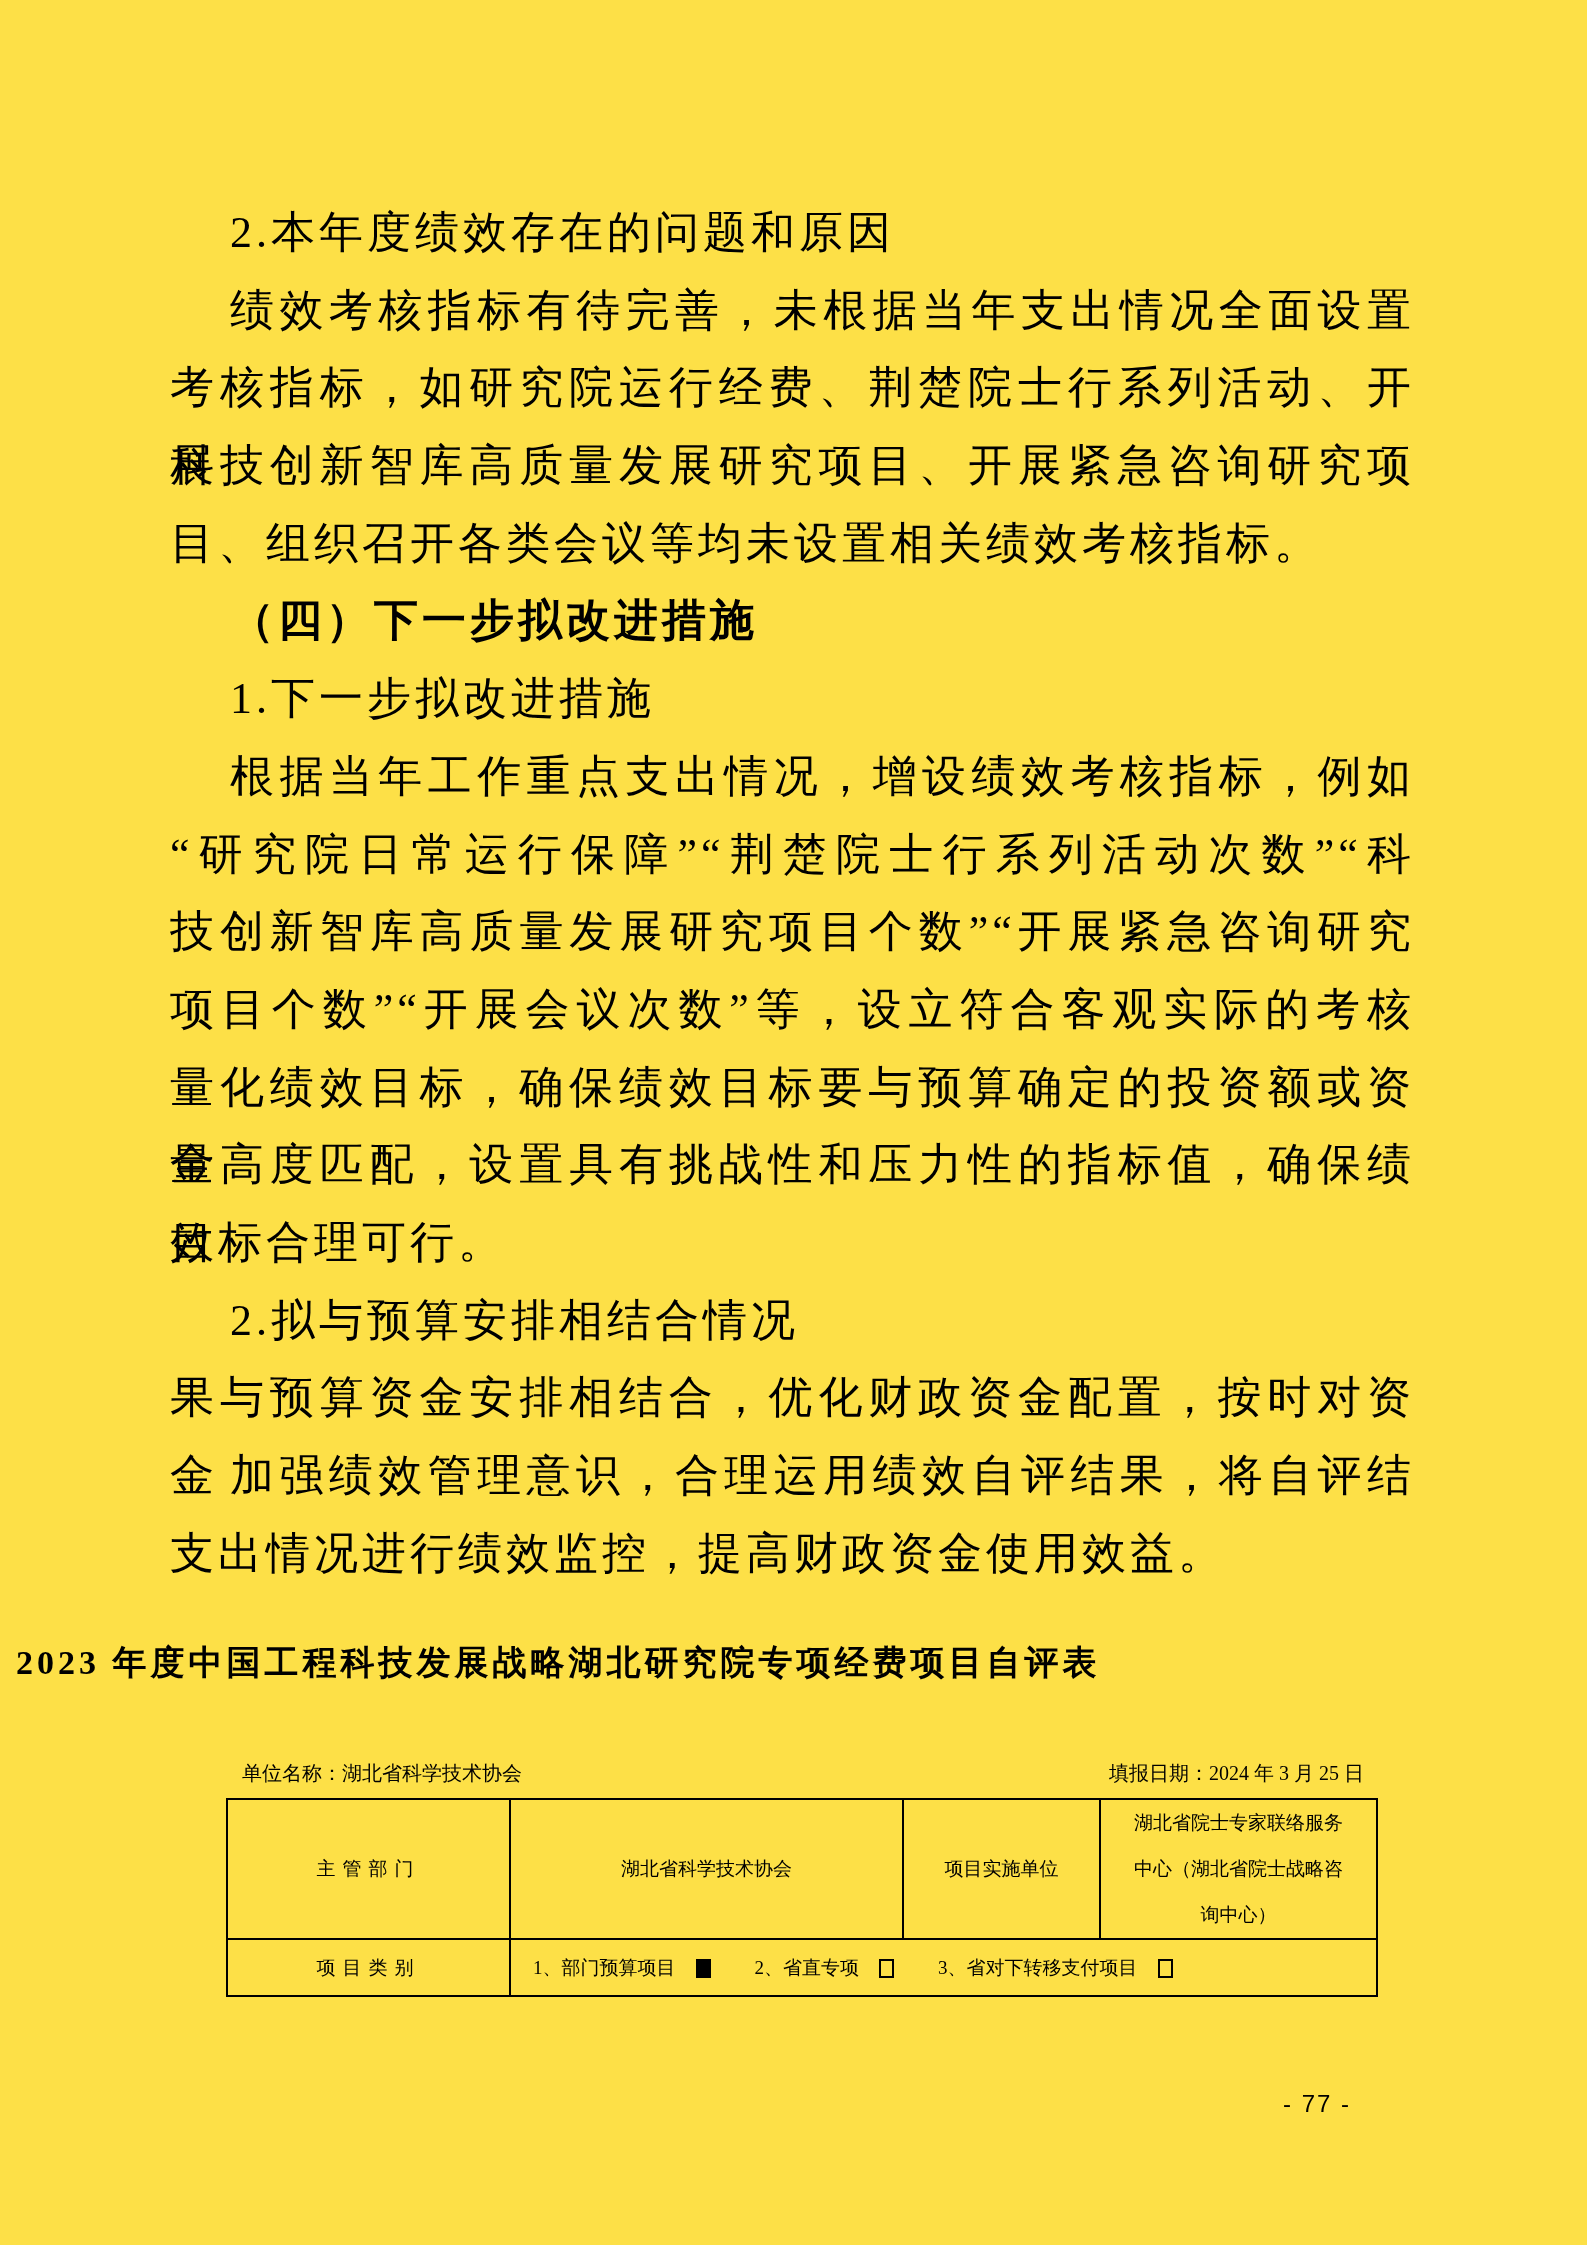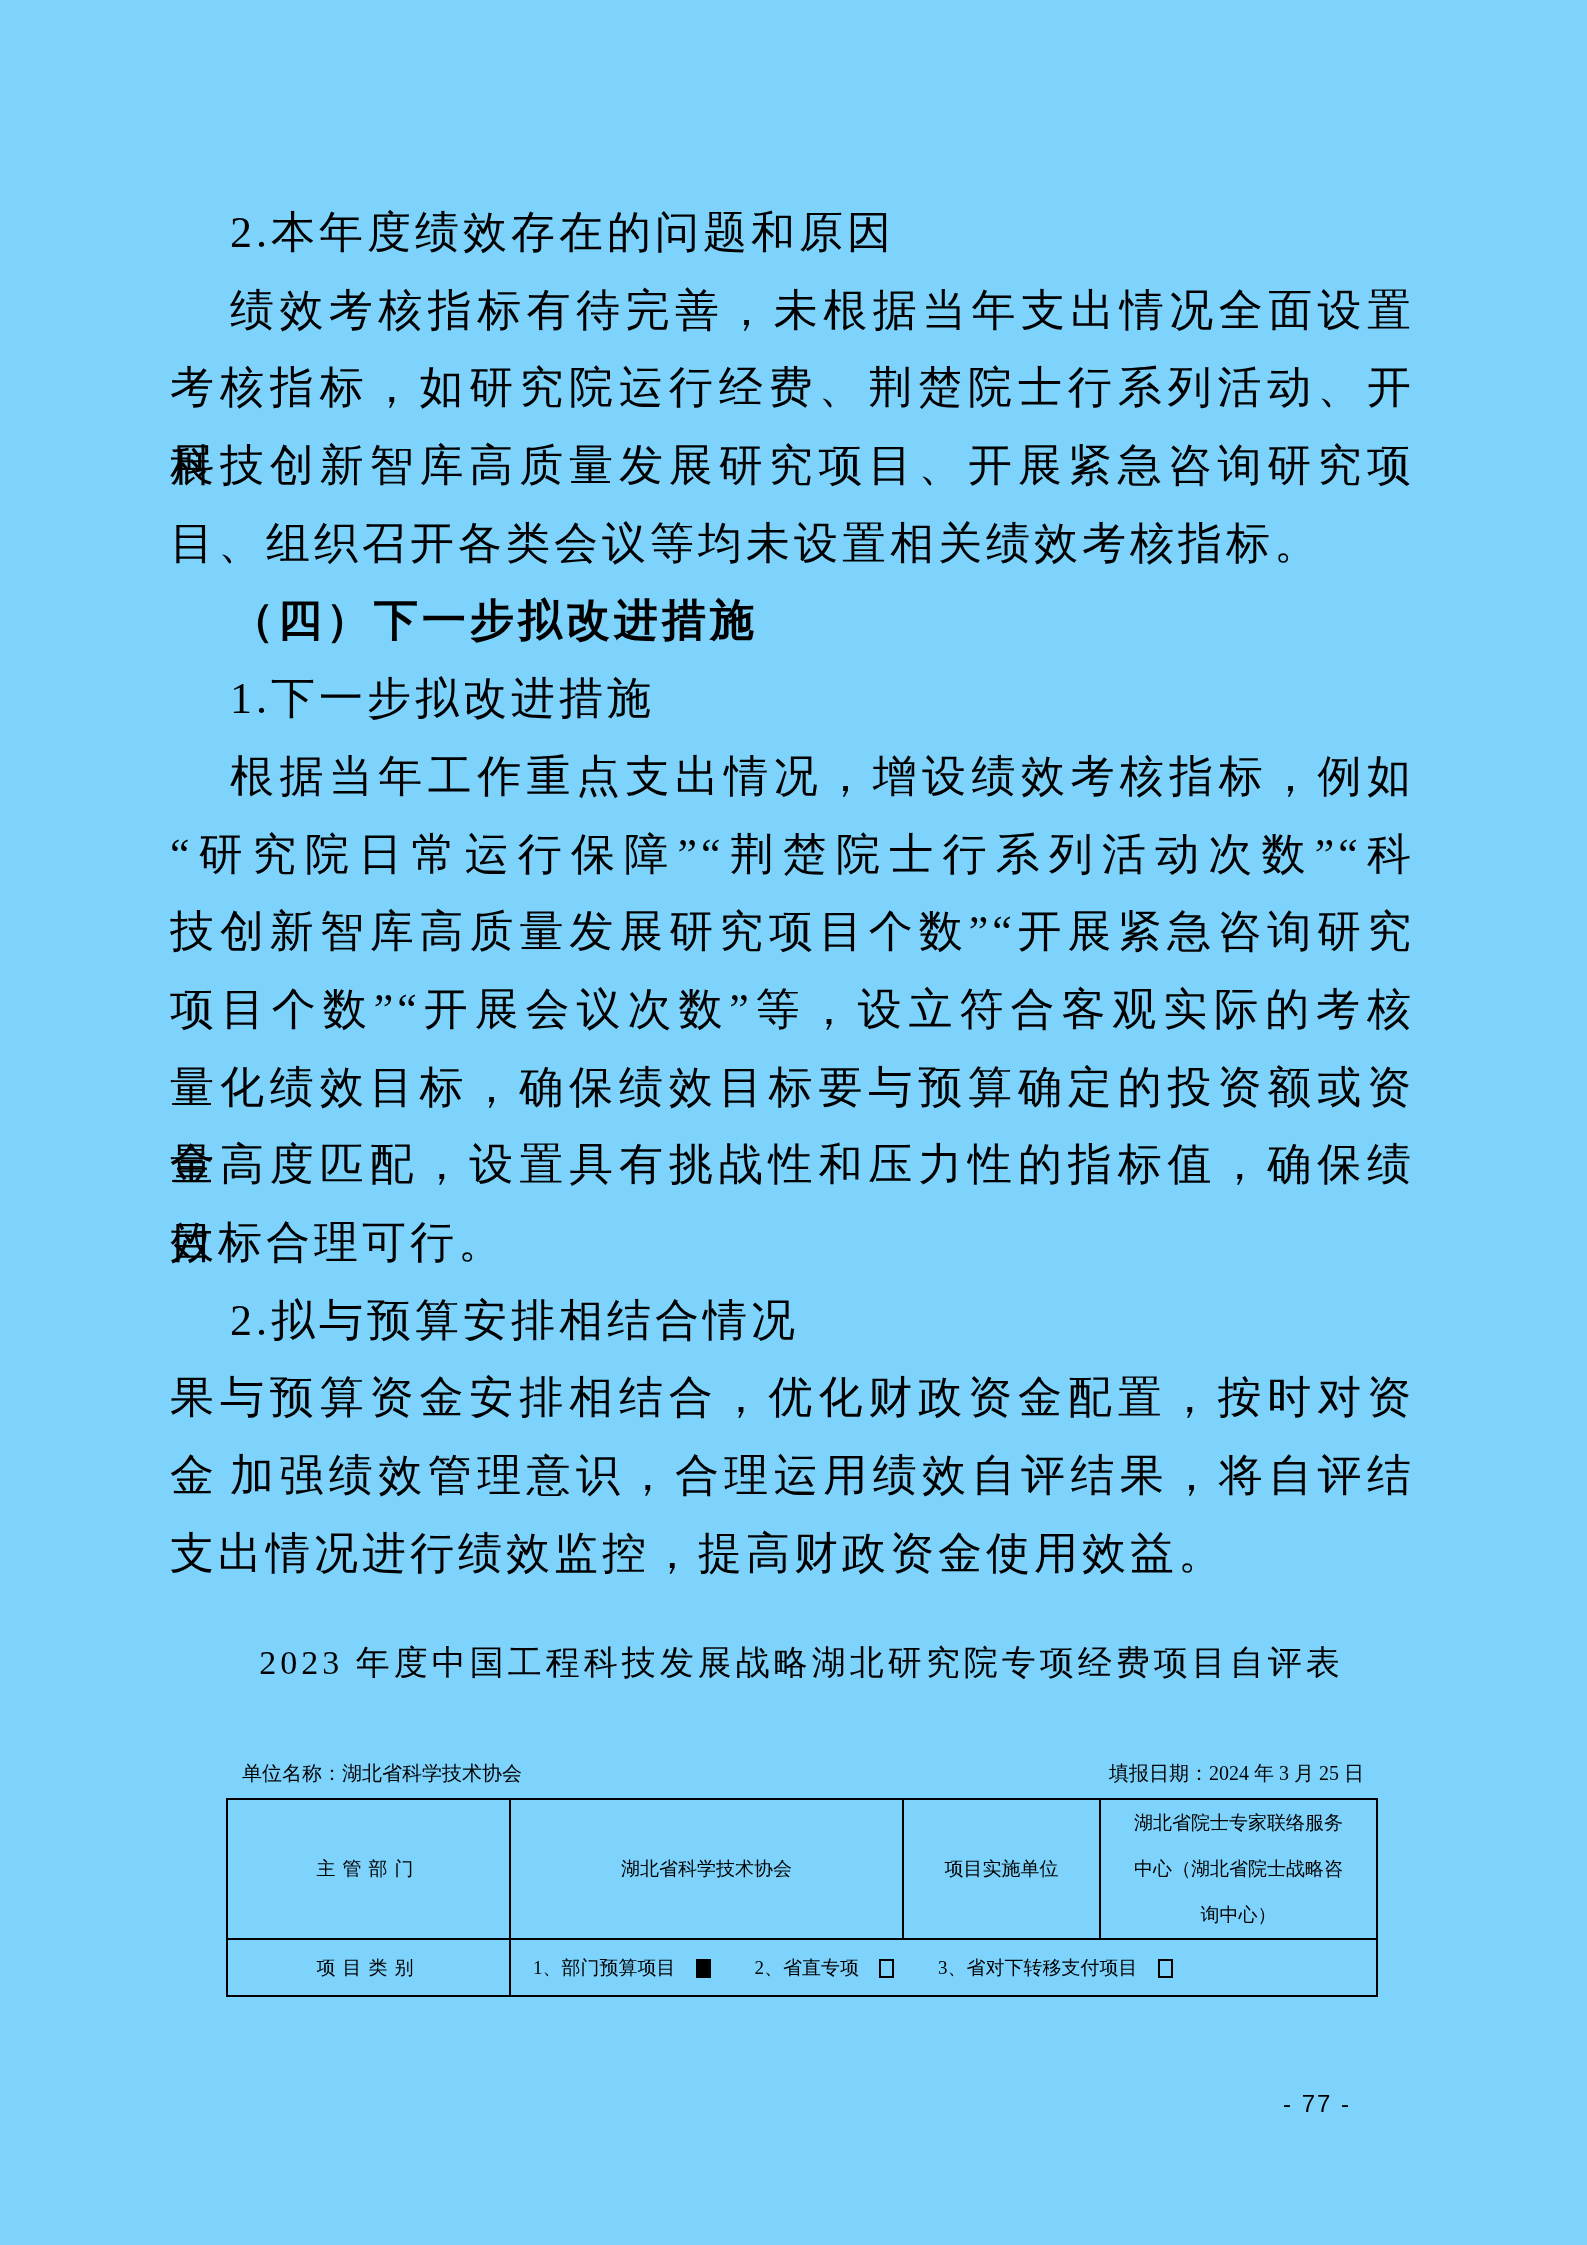--- a/index.html
+++ b/index.html
@@ -1,20 +1,20 @@
 <!DOCTYPE html>
 <html><head>
 <meta charset="utf-8">
 <style>
   html,body{margin:0;padding:0;background:#ffffff;}
   .page{
     position:relative;
     width:1587px;
     height:2245px;
-    background:#7dd3fc;
+    background:#fde047;
     color:#000;
     font-family:"Liberation Serif", serif;
     overflow:hidden;
   }
   
   .body-text{
     position:absolute;
     left:170px;
     right:172px;
     top:194px;
@@ -32,23 +32,23 @@
     text-align-last:justify;
   }
   .line.indent{padding-left:60px;}
   .line.bold{font-weight:bold;}
 
   
   .doc-title{
     position:absolute;
     left:16px;right:0;
     top:1640px;
-    text-align:center;
+    text-align:left;
     font-size:34px;
-    font-weight:normal;
+    font-weight:bold;
     letter-spacing:4px;
   }
 
   
   .meta{
     position:absolute;
     left:226px;
     width:1150px;
     top:1760px;
     display:flex;

